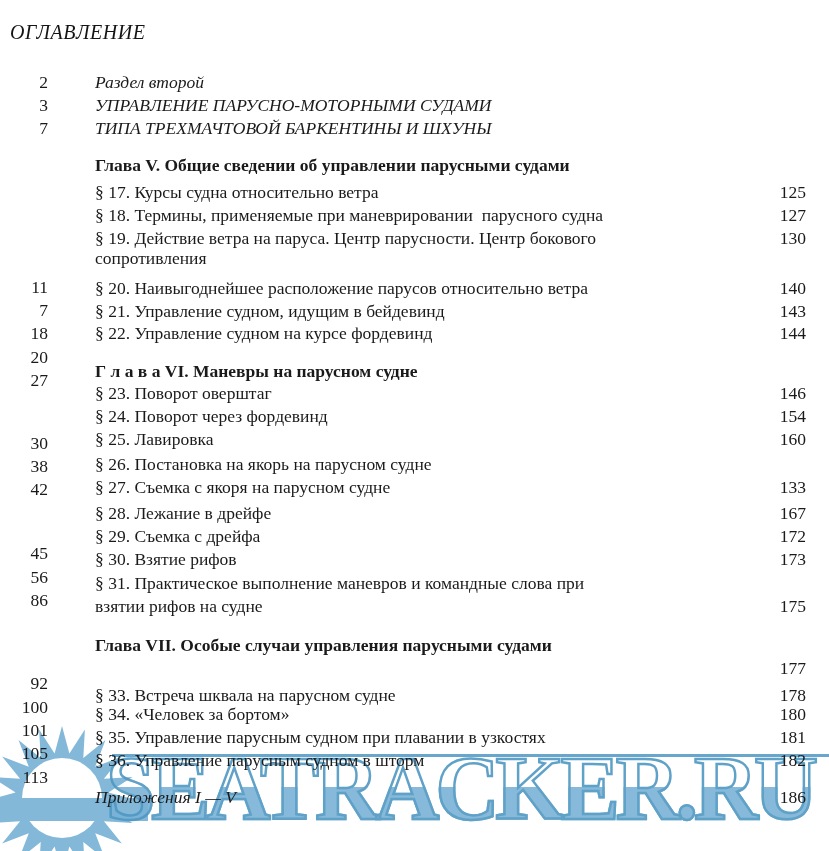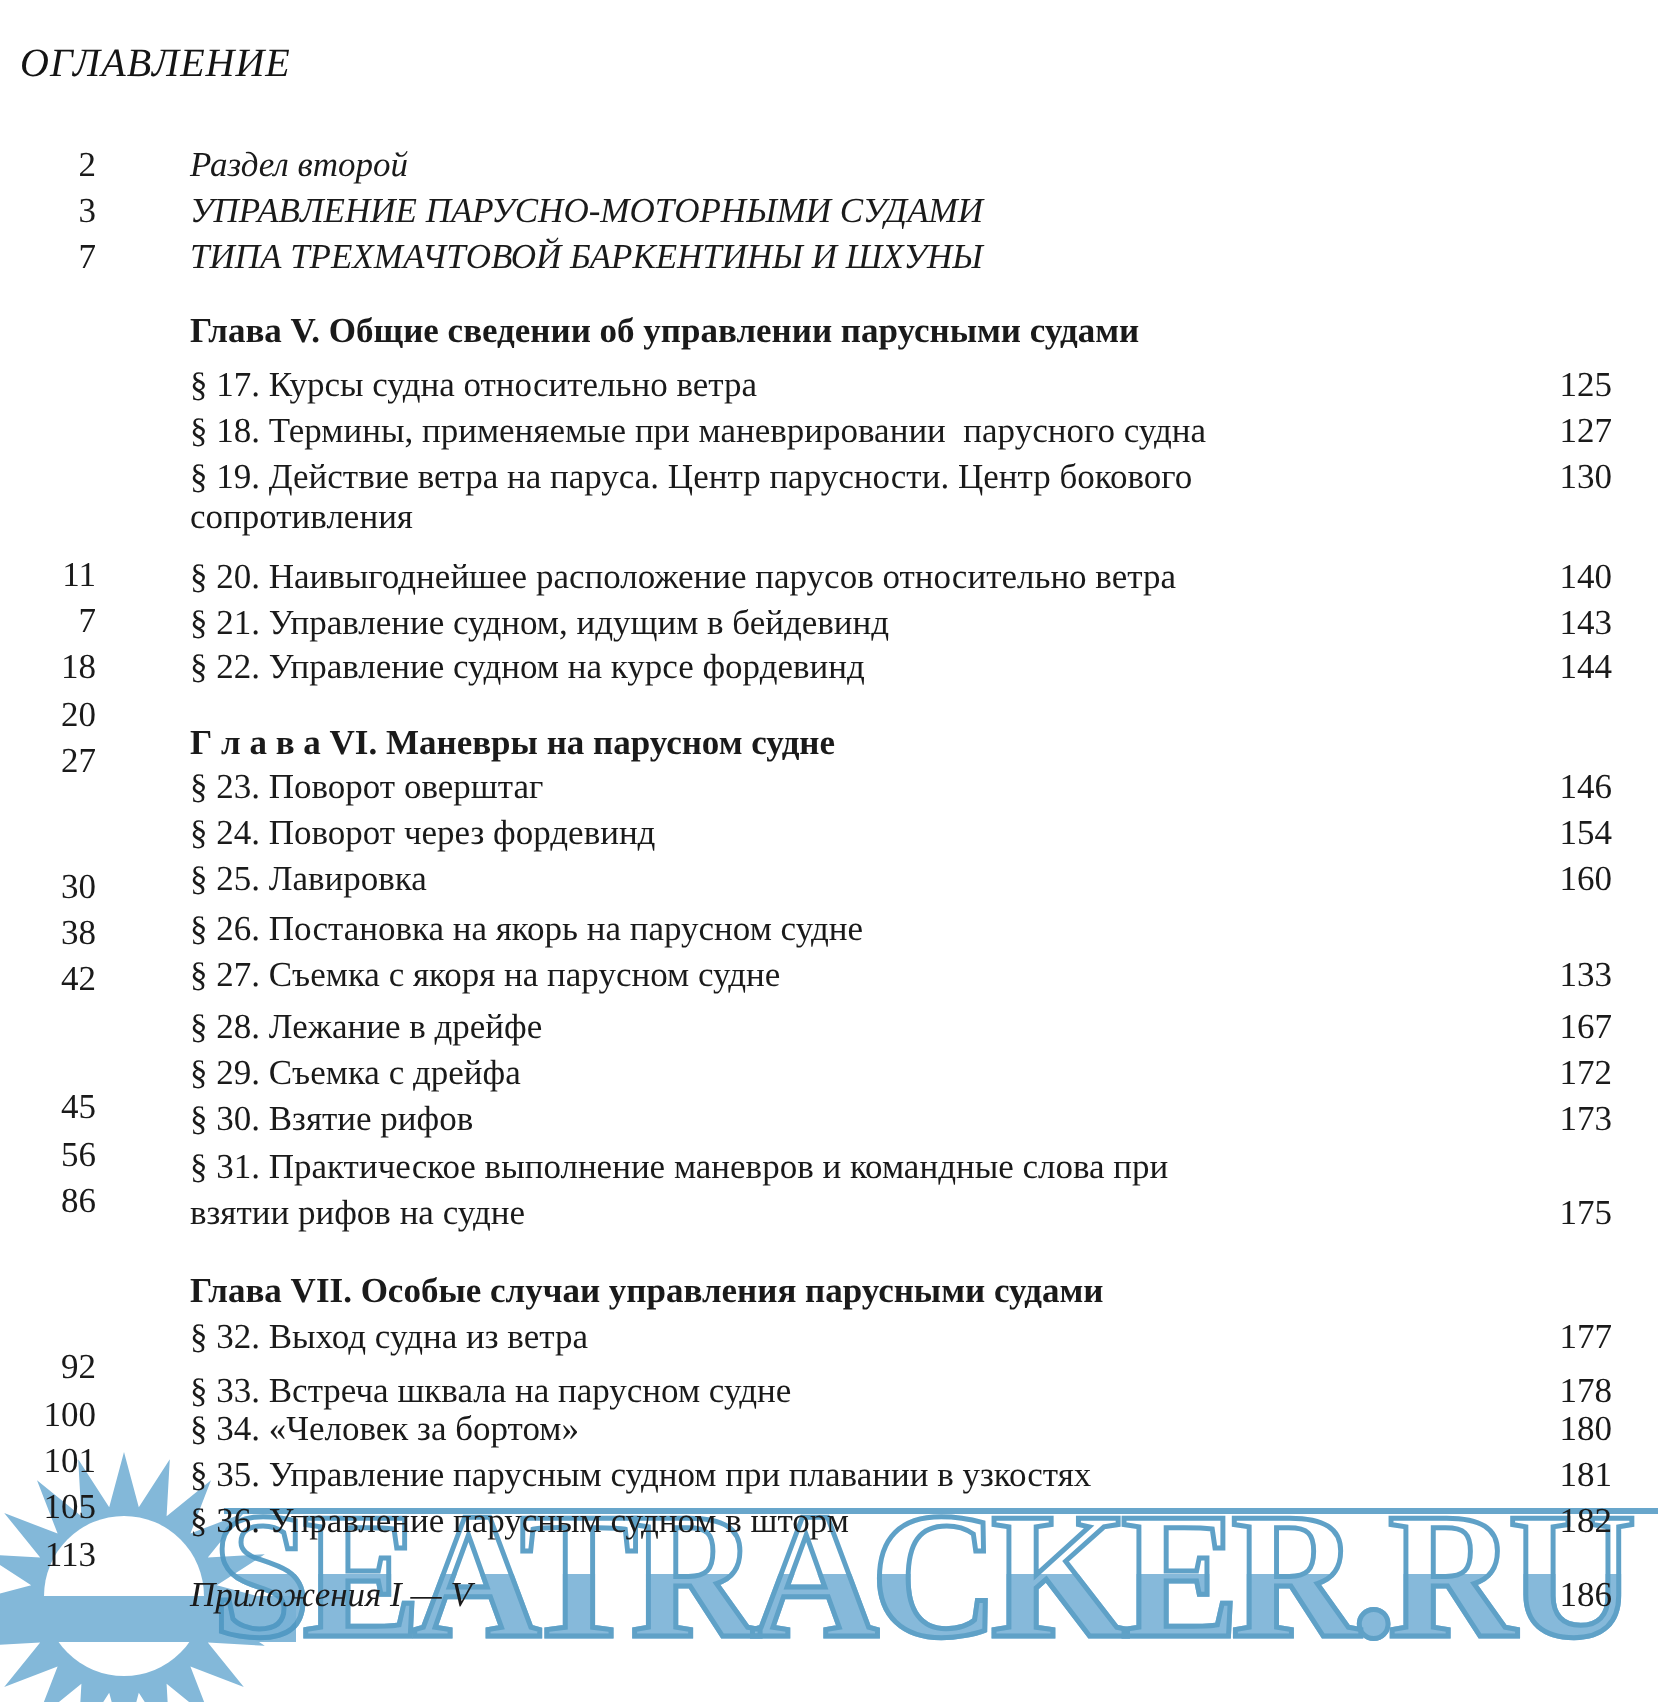--- a/index.html
+++ b/index.html
@@ -113,21 +113,21 @@
     <div class="row entry" style="top:405px"><span class="txt">§ 24. Поворот через фордевинд</span><span class="pg">154</span></div>
     <div class="row entry" style="top:428px"><span class="txt">§ 25. Лавировка</span><span class="pg">160</span></div>
     <div class="row entry" style="top:453px"><span class="txt">§ 26. Постановка на якорь на парусном судне</span><span class="pg"></span></div>
     <div class="row entry" style="top:476px"><span class="txt">§ 27. Съемка с якоря на парусном судне</span><span class="pg">133</span></div>
     <div class="row entry" style="top:502px"><span class="txt">§ 28. Лежание в дрейфе</span><span class="pg">167</span></div>
     <div class="row entry" style="top:525px"><span class="txt">§ 29. Съемка с дрейфа</span><span class="pg">172</span></div>
     <div class="row entry" style="top:548px"><span class="txt">§ 30. Взятие рифов</span><span class="pg">173</span></div>
     <div class="row entry" style="top:572px"><span class="txt">§ 31. Практическое выполнение маневров и командные слова при</span><span class="pg"></span></div>
     <div class="row entry" style="top:595px"><span class="txt">взятии рифов на судне</span><span class="pg">175</span></div>
     <div class="row chapter" style="top:634px"><span class="txt">Глава VII. Особые случаи управления парусными судами</span><span class="pg"></span></div>
-    <div class="row entry" style="top:657px"><span class="txt">§ 32. Выход судна из ветра</span><span class="pg">177</span></div>
+    <div class="row entry" style="top:657px"><span class="pg">177</span></div>
     <div class="row entry" style="top:684px"><span class="txt">§ 33. Встреча шквала на парусном судне</span><span class="pg">178</span></div>
     <div class="row entry" style="top:703px"><span class="txt">§ 34. «Человек за бортом»</span><span class="pg">180</span></div>
     <div class="row entry" style="top:726px"><span class="txt">§ 35. Управление парусным судном при плавании в узкостях</span><span class="pg">181</span></div>
     <div class="row entry" style="top:749px"><span class="txt">§ 36. Управление парусным судном в шторм</span><span class="pg">182</span></div>
     <div class="row appendix" style="top:786px"><span class="txt">Приложения I — V</span><span class="pg">186</span></div>
 
   </div>
 </div>
 
 </body></html>

